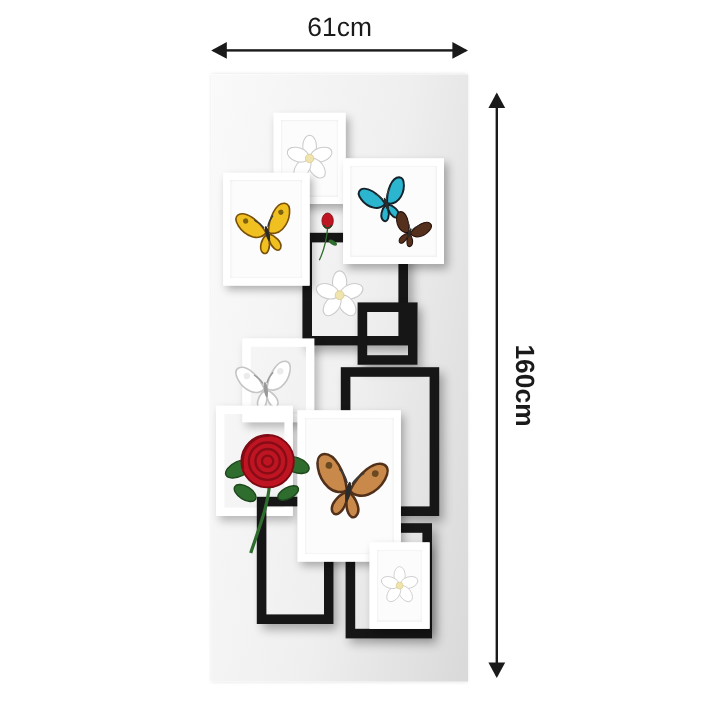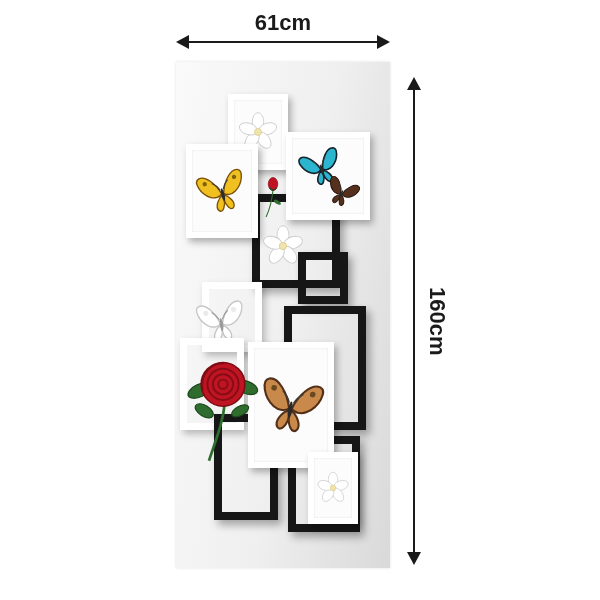--- a/index.html
+++ b/index.html
@@ -17,21 +17,21 @@
     background: #ffffff;
     overflow: hidden;
   }
 
   
   .dim-width-label {
     position: absolute;
     left: 177px; top: 10px; width: 212px;
     text-align: center;
     font-size: 22px;
-    font-weight: 700;
+    font-weight: 400;
     color: var(--label-text, #1a1a1a);
   }
   .arrow-h {
     position: absolute;
     left: 178px; top: 41px; width: 210px; height: 0;
     border-top: 2px solid var(--arrow, #1a1a1a);
   }
   .arrow-h::before, .arrow-h::after {
     content: "";
     position: absolute;

